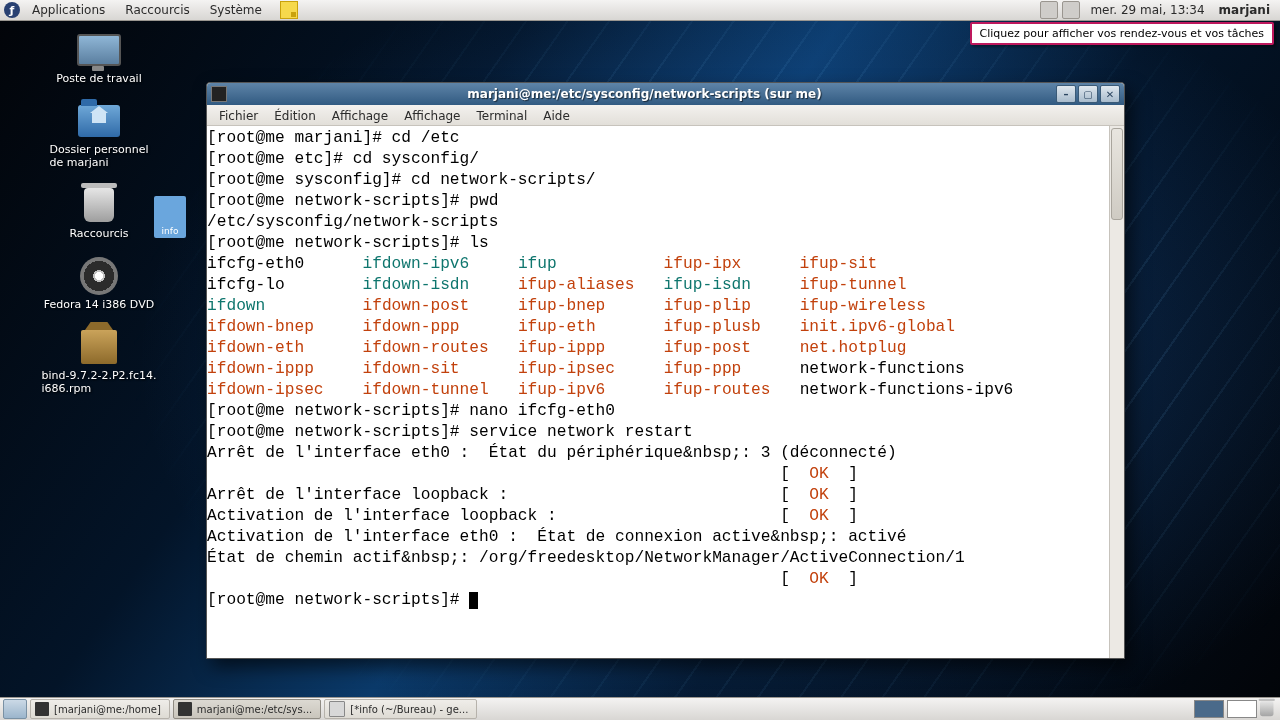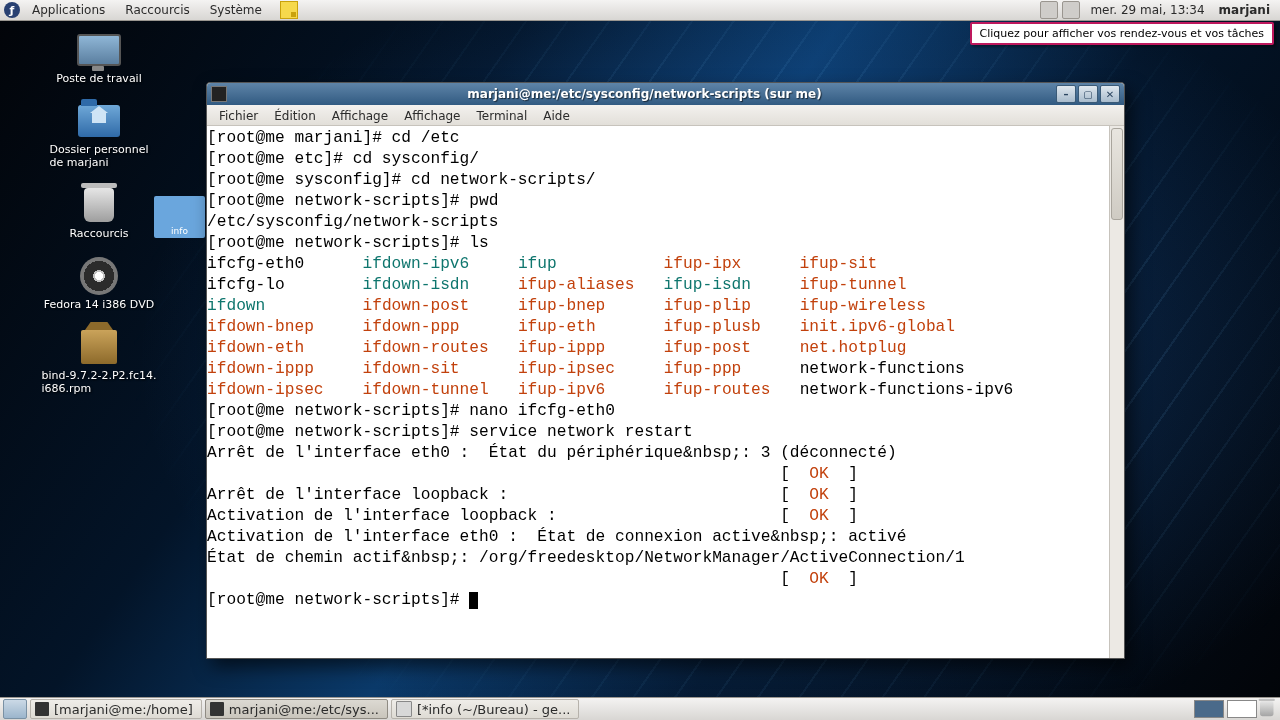--- a/index.html
+++ b/index.html
@@ -32,21 +32,21 @@
   .dicon{display:flex;flex-direction:column;align-items:center;color:#fff;text-align:left;font-size:11px;text-shadow:1px 1px 2px #000;margin-bottom:12px;cursor:default;padding:2px}
   .dicon .glyph{width:44px;height:40px;margin-bottom:2px;display:flex;align-items:center;justify-content:center}
   .monitor{width:40px;height:28px;background:linear-gradient(#8fb6d6,#5b7fa0);border:2px solid #555;border-radius:3px;position:relative}
   .monitor::after{content:"";position:absolute;bottom:-7px;left:13px;width:12px;height:5px;background:#888;border-radius:1px}
   .folder{width:42px;height:32px;background:linear-gradient(#6fa8d8,#2f6aa8);border-radius:3px;position:relative}
   .folder::before{content:"";position:absolute;top:-6px;left:3px;width:16px;height:7px;background:#2f6aa8;border-radius:2px 2px 0 0}
   .home-glyph{position:absolute;top:8px;left:14px;width:14px;height:10px;background:#cfe4f5}
   .home-glyph::before{content:"";position:absolute;top:-7px;left:-2px;border-left:9px solid transparent;border-right:9px solid transparent;border-bottom:7px solid #cfe4f5}
   .trash{width:30px;height:34px;background:linear-gradient(#e6e6e6,#9e9e9e);border-radius:4px 4px 6px 6px;position:relative}
   .trash::before{content:"";position:absolute;top:-5px;left:-3px;right:-3px;height:5px;background:#bcbcbc;border-radius:2px}
-  .info-file{position:absolute;left:154px;top:196px;width:51px;height:40px;background:#6aa6dd;border-radius:2px;display:flex;align-items:flex-end;justify-content:center;color:#fff;font-size:9px;padding-bottom:2px;z-index:6}
+  .info-file{position:absolute;left:154px;top:196px;width:32px;height:40px;background:#6aa6dd;border-radius:2px;display:flex;align-items:flex-end;justify-content:center;color:#fff;font-size:9px;padding-bottom:2px;z-index:6}
   .dvd{width:38px;height:38px;border-radius:50%;background:radial-gradient(circle at 50% 50%,#fff 0 4px,#c0c0c0 4px 6px,#2b2b2b 6px 15px,#777 15px 19px)}
   .pkg{width:36px;height:34px;background:linear-gradient(#caa35a,#8d6a2b);border-radius:2px;position:relative}
   .pkg::before{content:"";position:absolute;top:-8px;left:4px;right:4px;height:8px;background:#8d6a2b;clip-path:polygon(0 100%,20% 0,80% 0,100% 100%)}
 
   
   .win{position:absolute;left:206px;top:82px;width:917px;height:575px;background:#ece9e4;border:1px solid #555;border-radius:4px 4px 0 0;box-shadow:6px 8px 18px rgba(0,0,0,.6);z-index:20;display:flex;flex-direction:column}
   .titlebar{height:22px;background:linear-gradient(#5e84a8,#315a81);border-radius:4px 4px 0 0;display:flex;align-items:center;color:#fff;font-weight:bold;font-size:12px;padding:0 4px}
   .tb-icon{width:14px;height:14px;background:#222;border:1px solid #777;margin-right:6px}
   .tb-title{flex:1;text-align:center;text-shadow:1px 1px 1px rgba(0,0,0,.6)}
   .tb-btns{display:flex;gap:2px}
@@ -61,21 +61,21 @@
   .vscroll{width:14px;background:#ece9e4;border-left:1px solid #c7c3bc;position:relative}
   .vscroll .thumb{position:absolute;top:2px;left:1px;right:1px;height:90px;background:linear-gradient(#e8e5df,#cfcbc3);border:1px solid #a9a59d;border-radius:3px}
 
   
   .bot-panel{position:absolute;left:0;right:0;bottom:0;height:22px;background:linear-gradient(#f4f3f2,#d8d6d3);border-top:1px solid #9a9690;display:flex;align-items:center;z-index:30;color:#2b2b2b}
   .show-desktop{width:22px;height:18px;margin:0 3px;background:linear-gradient(#cbd9e6,#9bb5cc);border:1px solid #7a91a4;border-radius:2px}
   .task{display:flex;align-items:center;border:1px solid #b6b2ab;background:linear-gradient(#efede9,#dedbd4);padding:1px 8px 1px 4px;margin-right:3px;border-radius:2px;max-width:180px;cursor:default}
   .task.active{background:linear-gradient(#dcd9d2,#c9c5bc);border-color:#8f8b83}
   .task .ticon{width:14px;height:14px;background:#333;margin-right:5px;border-radius:1px}
   .task .ticon.gedit{background:#d8d8d8;border:1px solid #888}
-  .task span{white-space:nowrap;overflow:hidden;text-overflow:ellipsis;font-size:13px}
+  .task span{white-space:nowrap;overflow:hidden;text-overflow:ellipsis;font-size:10px}
   .bot-right{margin-left:auto;display:flex;align-items:center;gap:3px;padding-right:4px}
   .ws{width:28px;height:16px;border:1px solid #888;background:#fff}
   .ws.cur{background:#4a6a8a}
   .bot-trash{width:16px;height:16px;opacity:.9}
 </style>
 </head>
 <body>
 
 <div class="desktop"></div>
 

